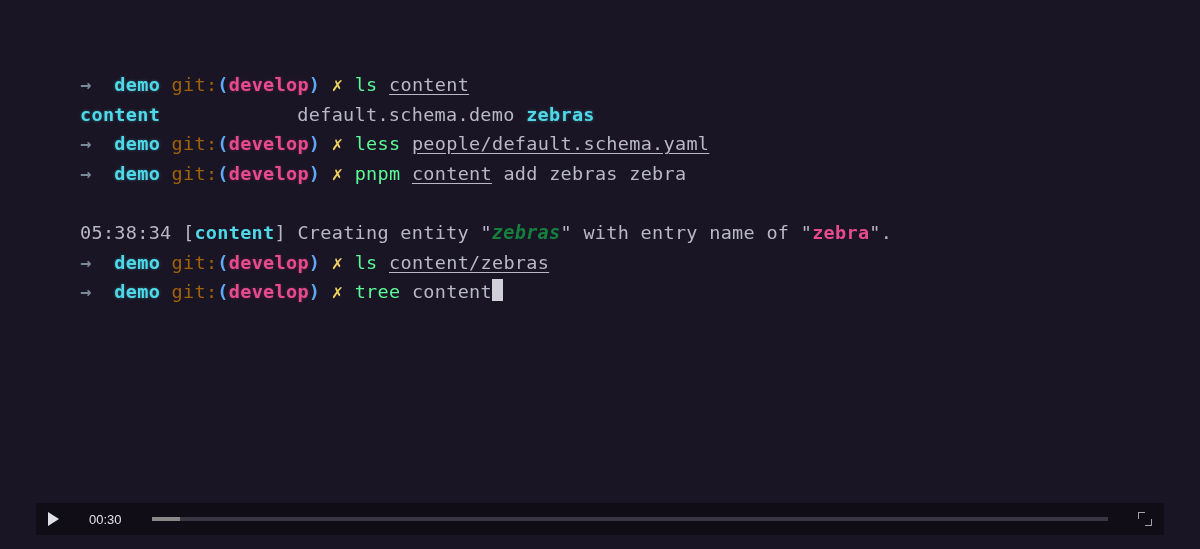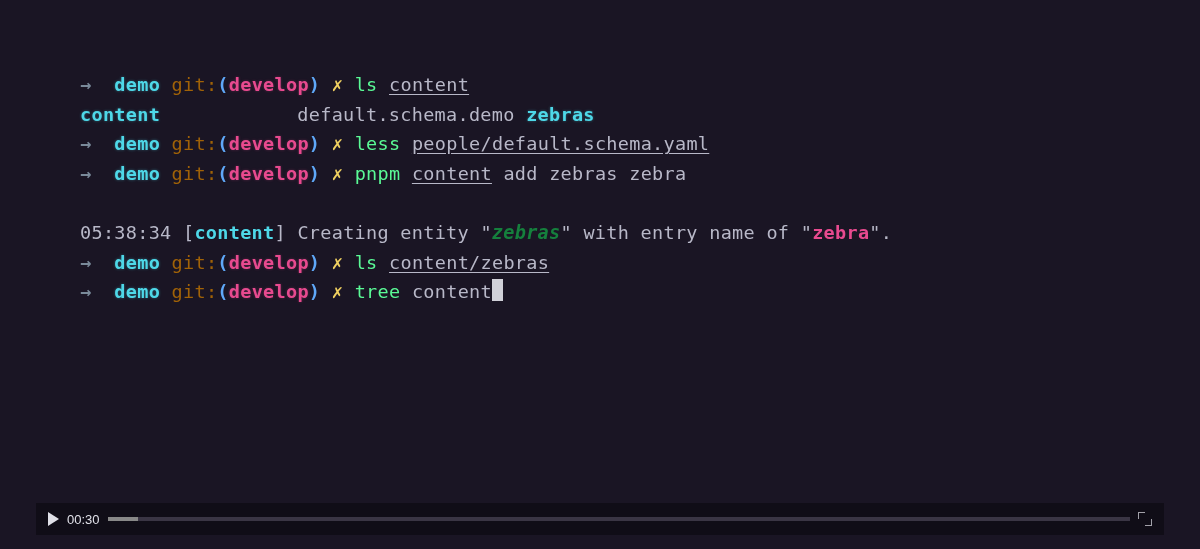--- a/index.html
+++ b/index.html
@@ -43,21 +43,21 @@
     .video-controls {
       position: absolute;
       bottom: 14px;
       left: 36px;
       right: 36px;
       height: 32px;
       background: rgba(15, 12, 22, 0.9);
       display: flex;
       align-items: center;
       padding: 0 12px;
-      gap: 8px;
+      gap: 30px;
     }
     .play-btn {
       width: 0; height: 0;
       border-top: 7px solid transparent;
       border-bottom: 7px solid transparent;
       border-left: 11px solid #e0e0e8;
       cursor: pointer;
     }
     .time { color: #e0e0e8; font-size: 13px; font-family: sans-serif; }
     .progress {

